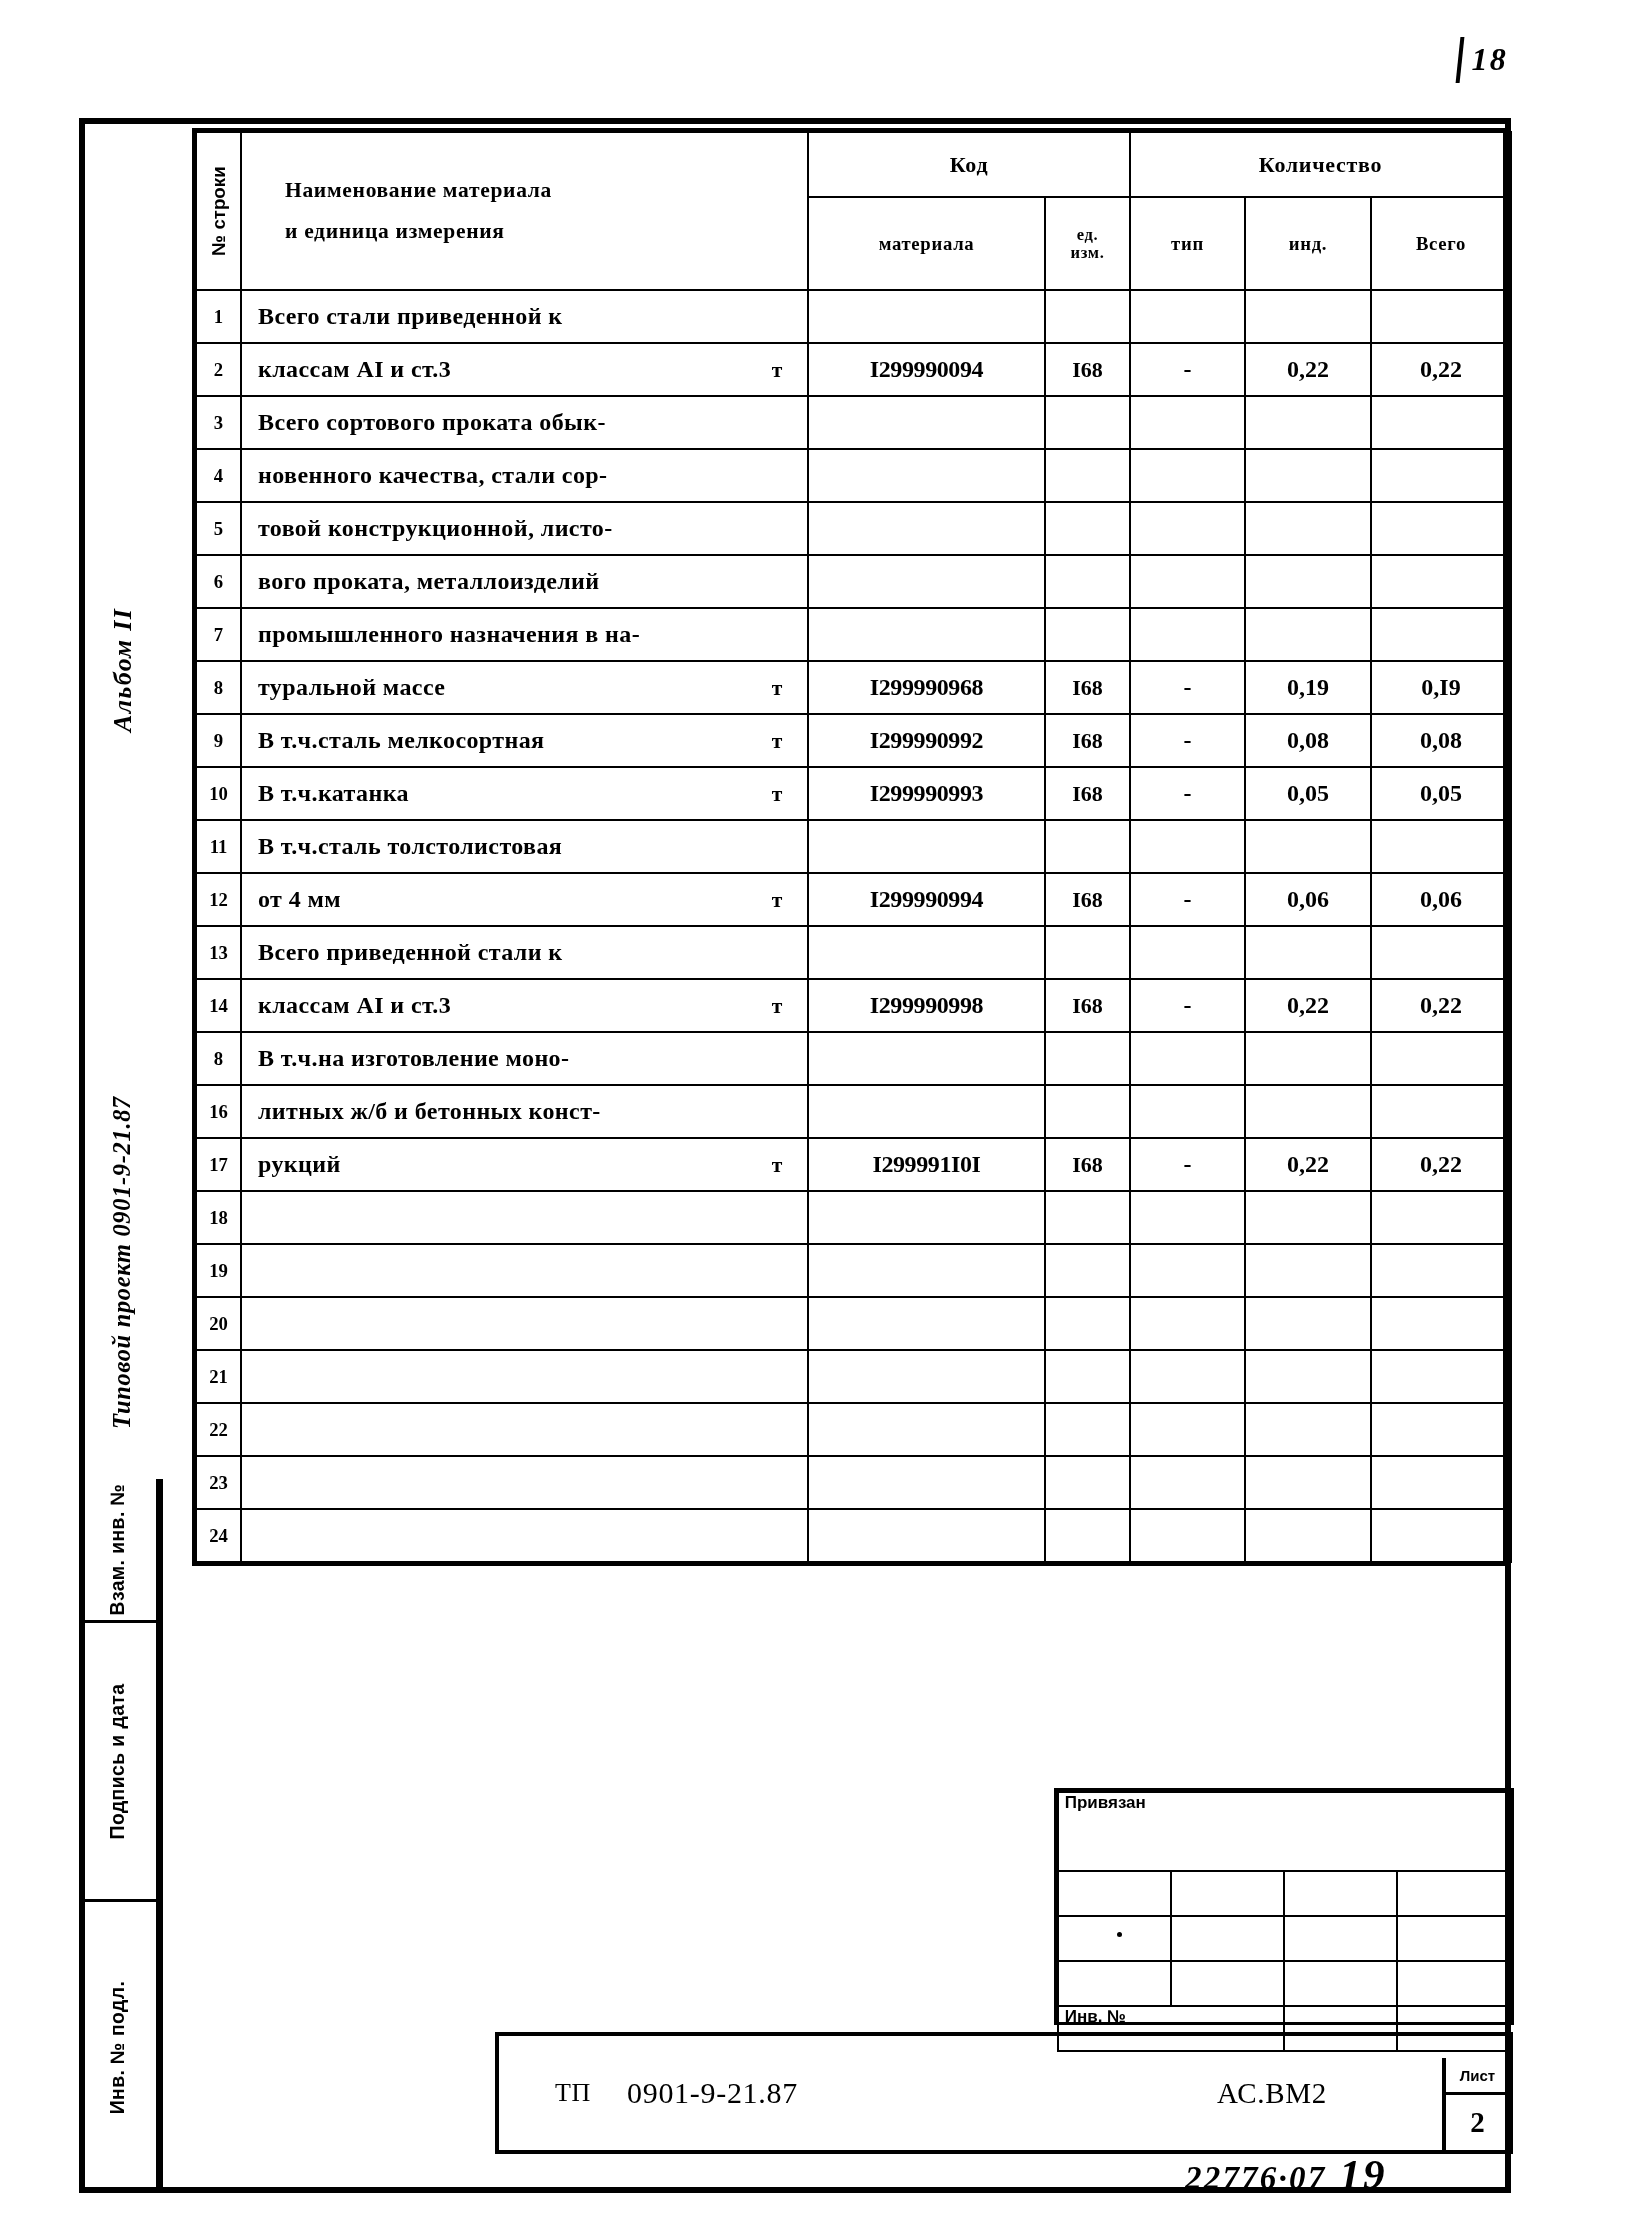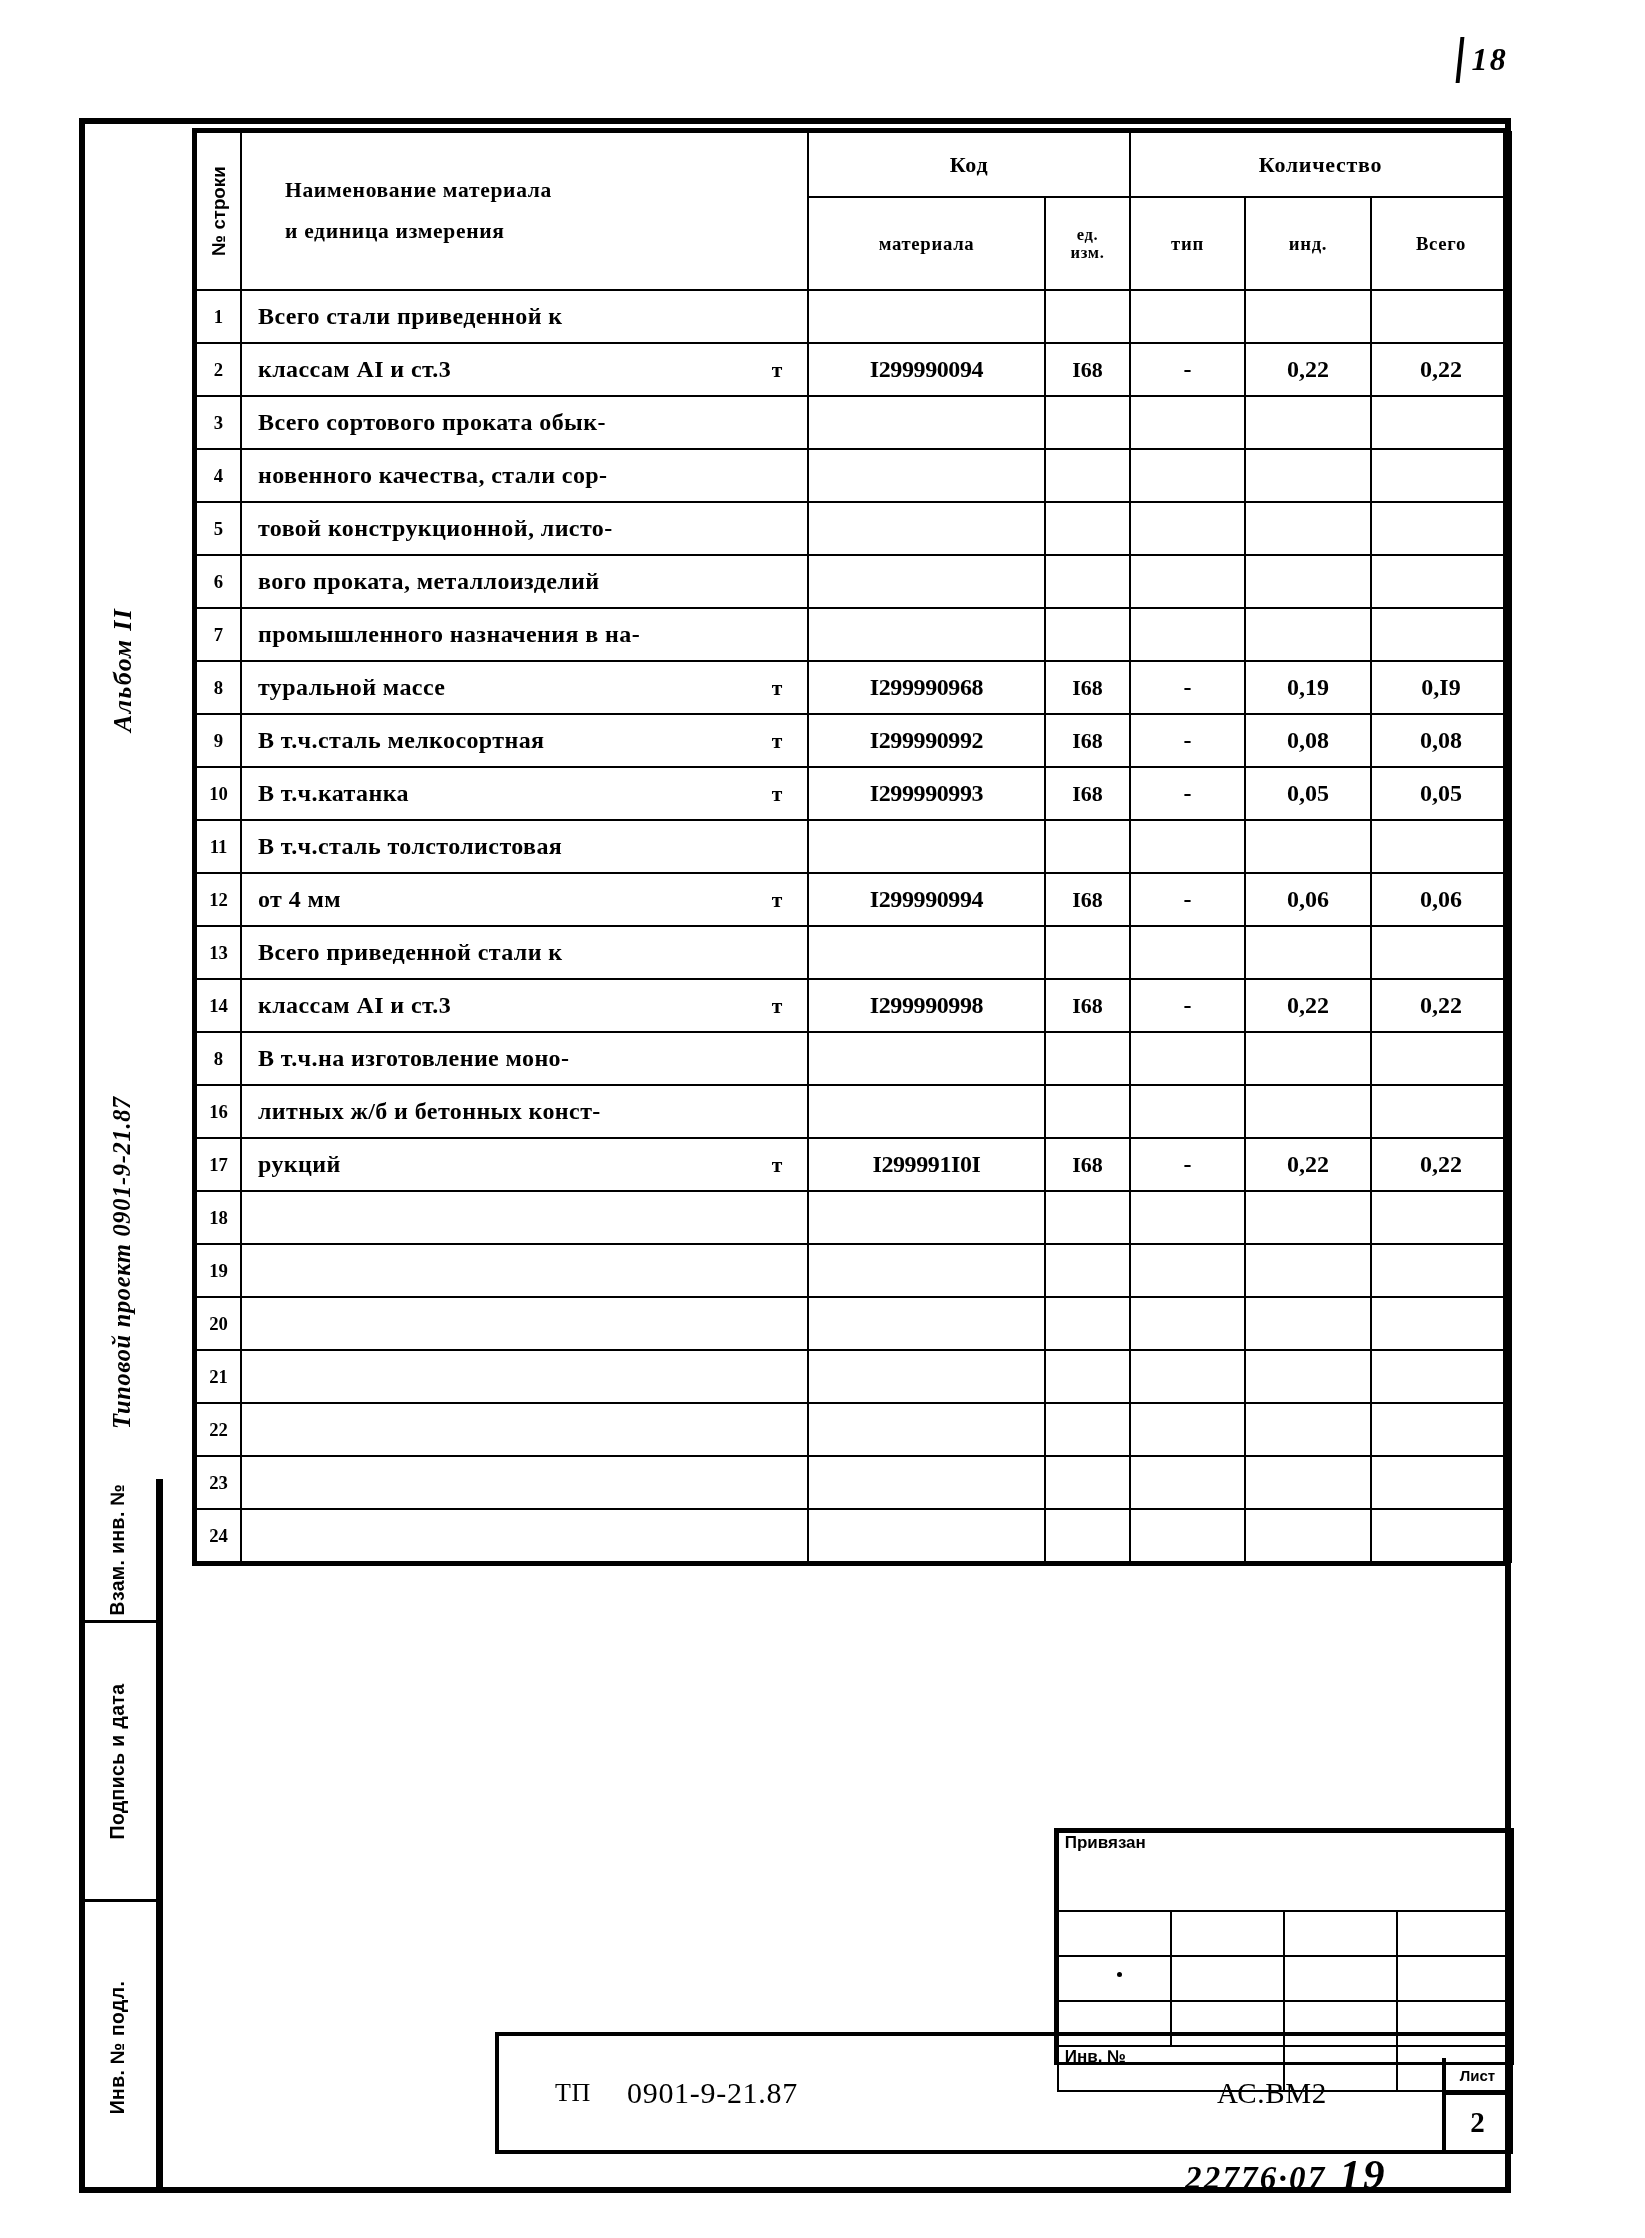--- a/index.html
+++ b/index.html
@@ -173,21 +173,21 @@
   }
   td.ccode{
     text-align:center;font-size:24px;letter-spacing:-0.4px;
   }
   td.cunit{text-align:center;font-size:22px;}
   td.ctype,td.cind,td.ctot{text-align:center;font-size:24px;}
   td.ctype{letter-spacing:0;}
 
   
   #privyazan{
-    left:1054px;top:1828px;width:460px;height:237px;
+    left:1054px;top:1788px;width:460px;height:237px;
     border:3.6px solid #000;box-sizing:border-box;
   }
   #privyazan table{border-collapse:collapse;width:100%;height:100%;table-layout:fixed;}
   #privyazan td{border:2.2px solid #000;padding:0;}
   #privyazan .lbl{
     font-size:17px;font-weight:700;padding-left:5.7px;
     font-family:"Liberation Sans", sans-serif;
     vertical-align:top;
   }
   .pz-r1{height:79px;}

